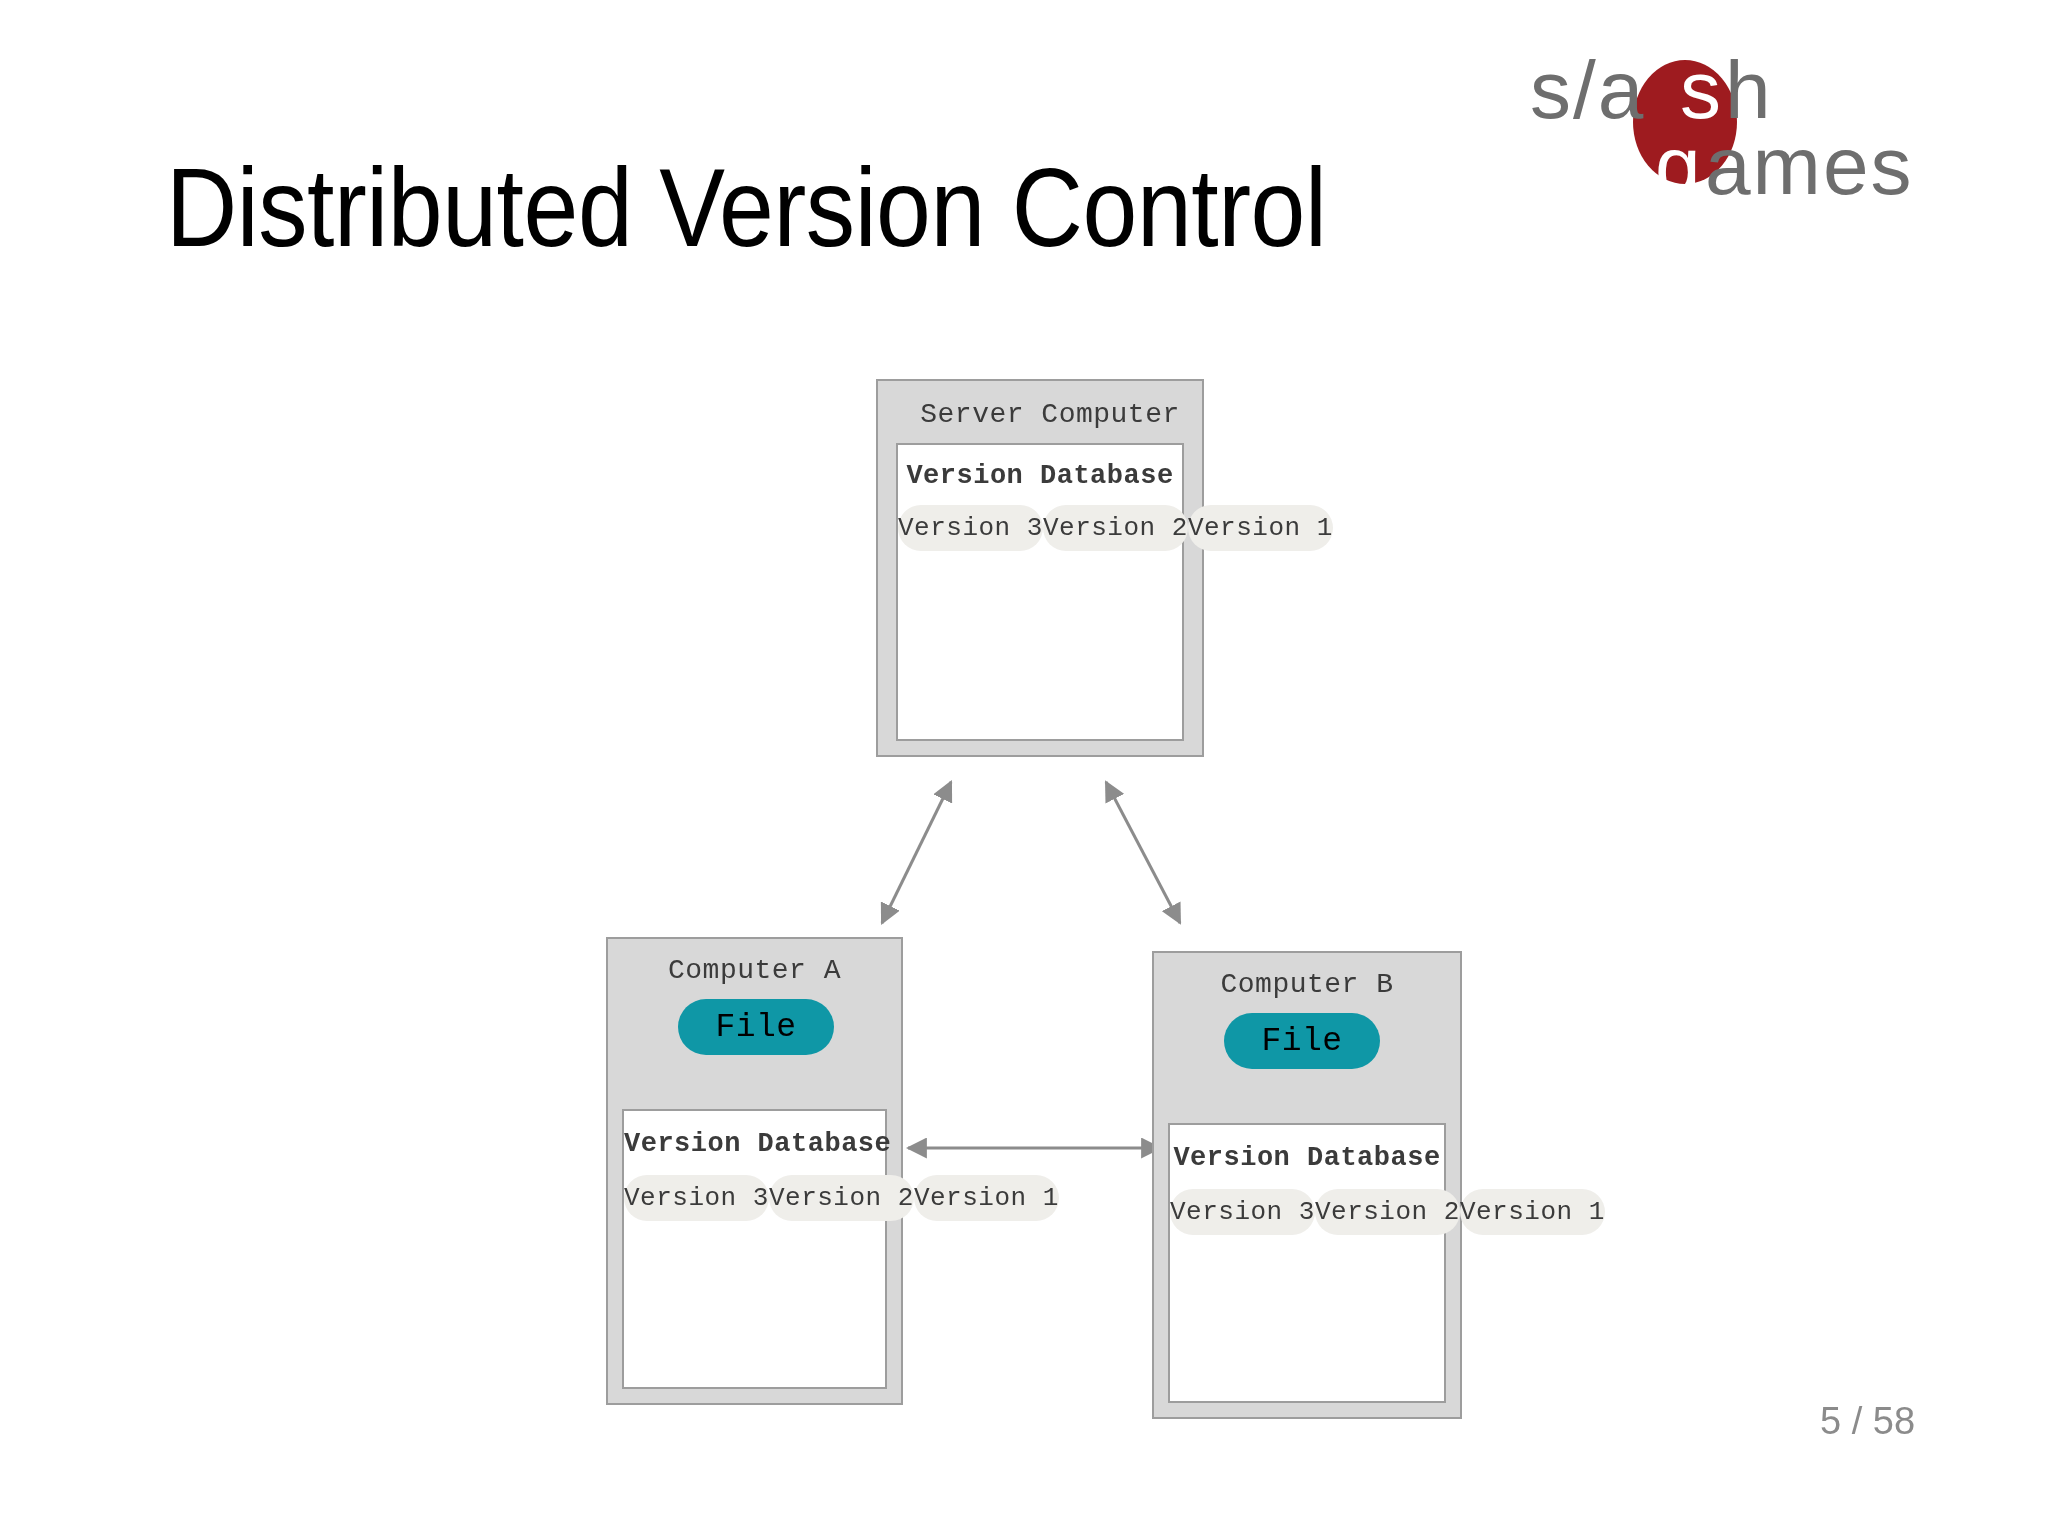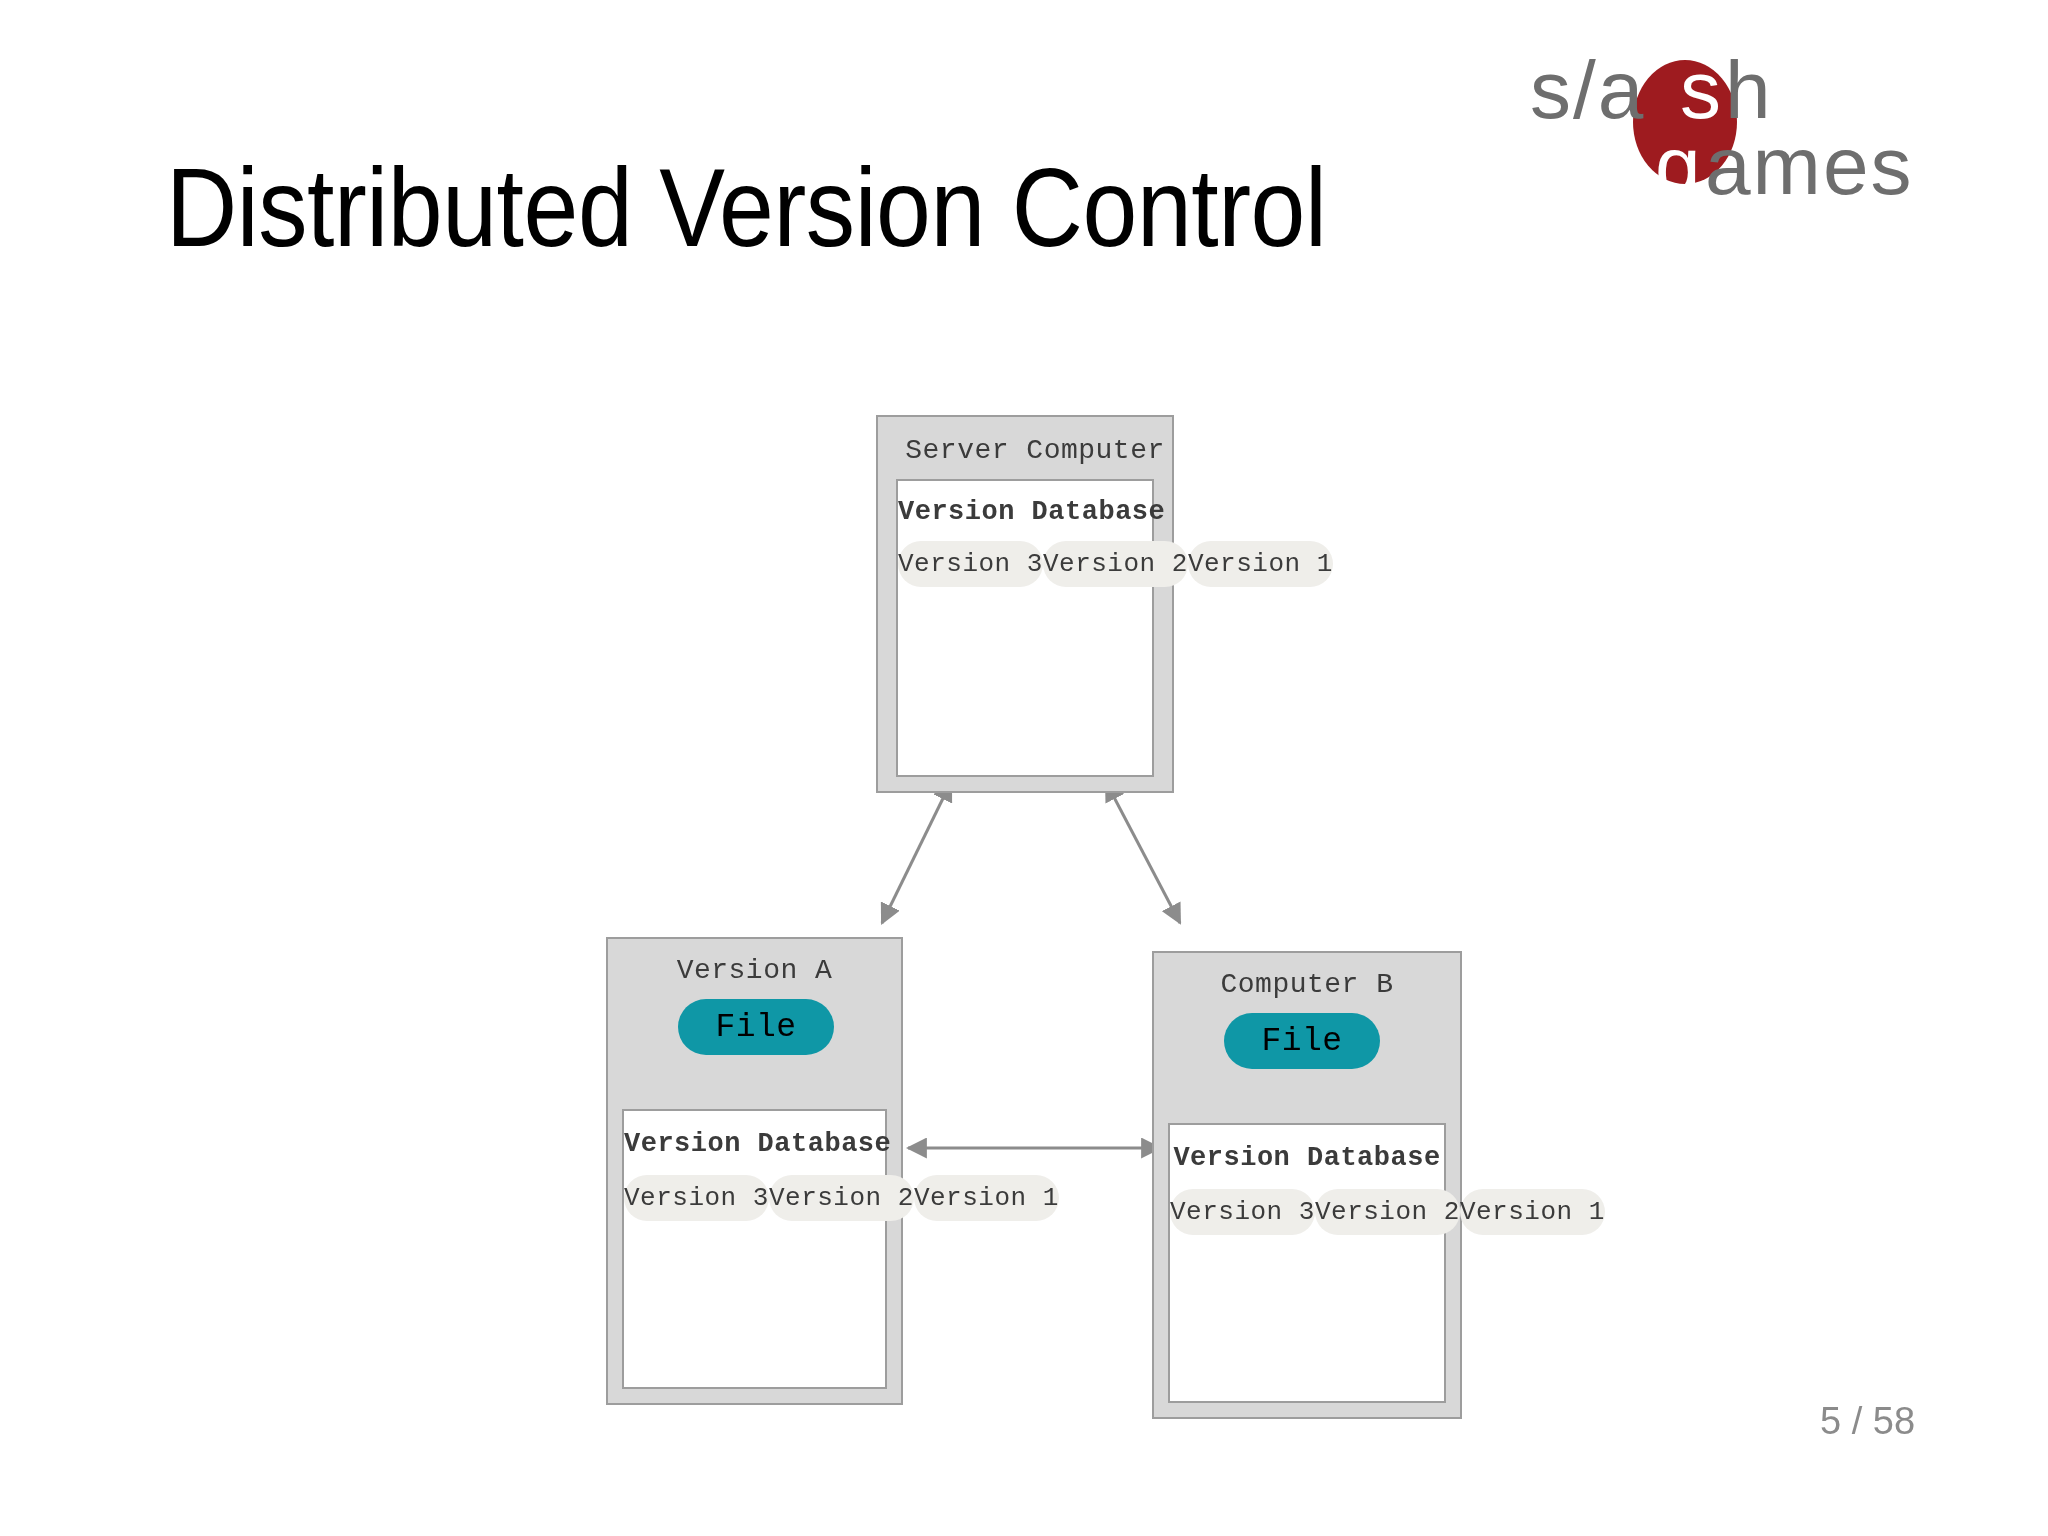--- a/index.html
+++ b/index.html
@@ -163,38 +163,38 @@
     <line x1="1106" y1="782" x2="1180" y2="923" stroke="#8c8c8c" stroke-width="3" marker-start="url(#arrowStart)" marker-end="url(#arrowEnd)"></line>
 
     <line x1="908" y1="1148" x2="1160" y2="1148" stroke="#8c8c8c" stroke-width="3" marker-start="url(#arrowStart)" marker-end="url(#arrowEnd)"></line>
 
     <line x1="755" y1="1105" x2="755" y2="1046" stroke="#8c8c8c" stroke-width="4" marker-end="url(#arrowSmall)"></line>
 
     <line x1="1300" y1="1105" x2="1300" y2="1046" stroke="#8c8c8c" stroke-width="4" marker-end="url(#arrowSmall)"></line>
   </svg>
 </div>
 
-<div class="computer-box" id="server-box" style="left:876px; top:415px; width:298px; height:378px;padding-left:20px;">
+<div class="computer-box" id="server-box" style="left:876px; top:379px; width:328px; height:378px;padding-left:20px;">
   <div class="box-title" style="margin-top:18px;">Server Computer</div>
 
   <div class="vdb-panel" style="left:18px; top:62px; right:18px; bottom:14px;">
     <div class="vdb-title" style="margin-top:16px;">Version Database</div>
 
     <div class="version-list" style="margin-top:14px;">
       <div class="version-pill" style="width:164px; height:46px;">Version 3</div>
       <div class="version-connector" style="height:14px;"></div>
       <div class="version-pill" style="width:164px; height:46px;">Version 2</div>
       <div class="version-connector" style="height:14px;"></div>
       <div class="version-pill" style="width:164px; height:46px;">Version 1</div>
     </div>
   </div>
 </div>
 
 <div class="computer-box" id="computer-a-box" style="left:606px; top:937px; width:297px; height:468px;">
-  <div class="box-title" style="margin-top:16px;">Version A</div>
+  <div class="box-title" style="margin-top:16px;">Computer A</div>
 
   <div class="file-pill" style="left:70px; top:60px; width:156px; height:56px;">File</div>
 
   <div class="vdb-panel" style="left:14px; top:170px; right:14px; bottom:14px;">
     <div class="vdb-title" style="margin-top:18px;">Version Database</div>
 
     <div class="version-list" style="margin-top:16px;">
       <div class="version-pill" style="width:164px; height:46px;">Version 3</div>
       <div class="version-connector" style="height:14px;"></div>
       <div class="version-pill" style="width:164px; height:46px;">Version 2</div>

